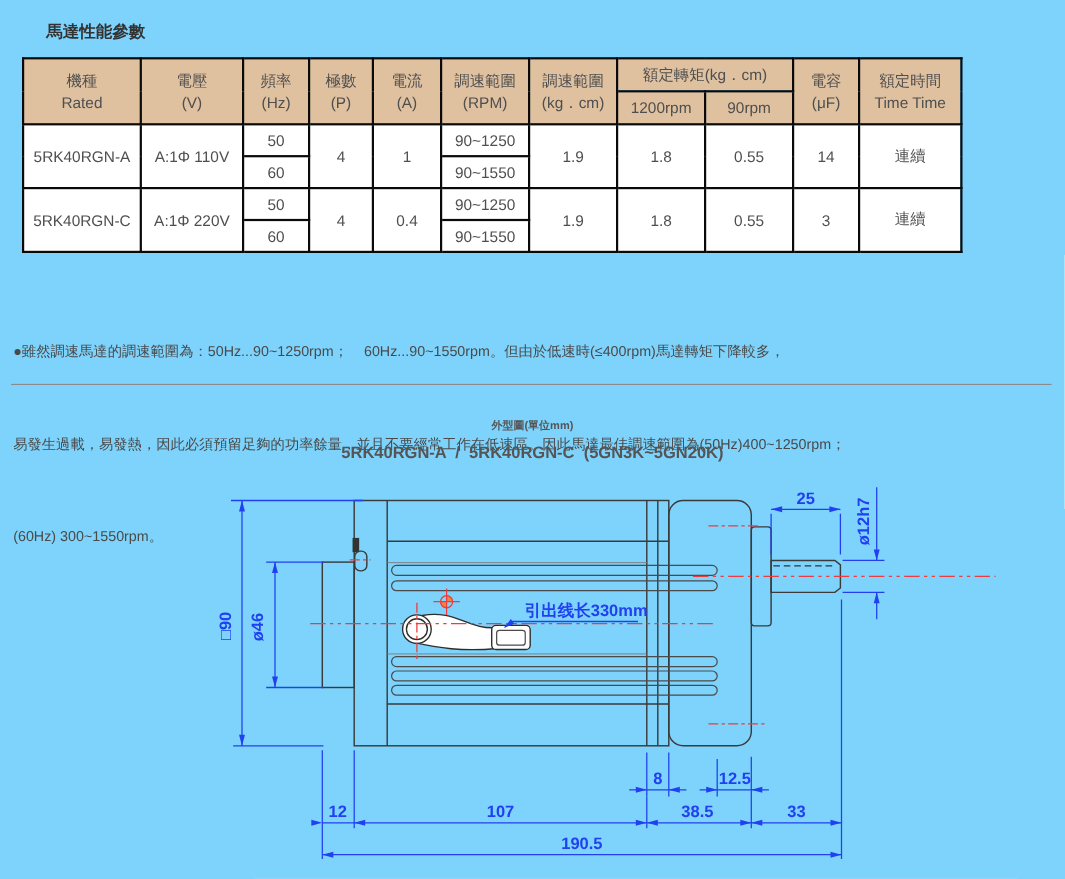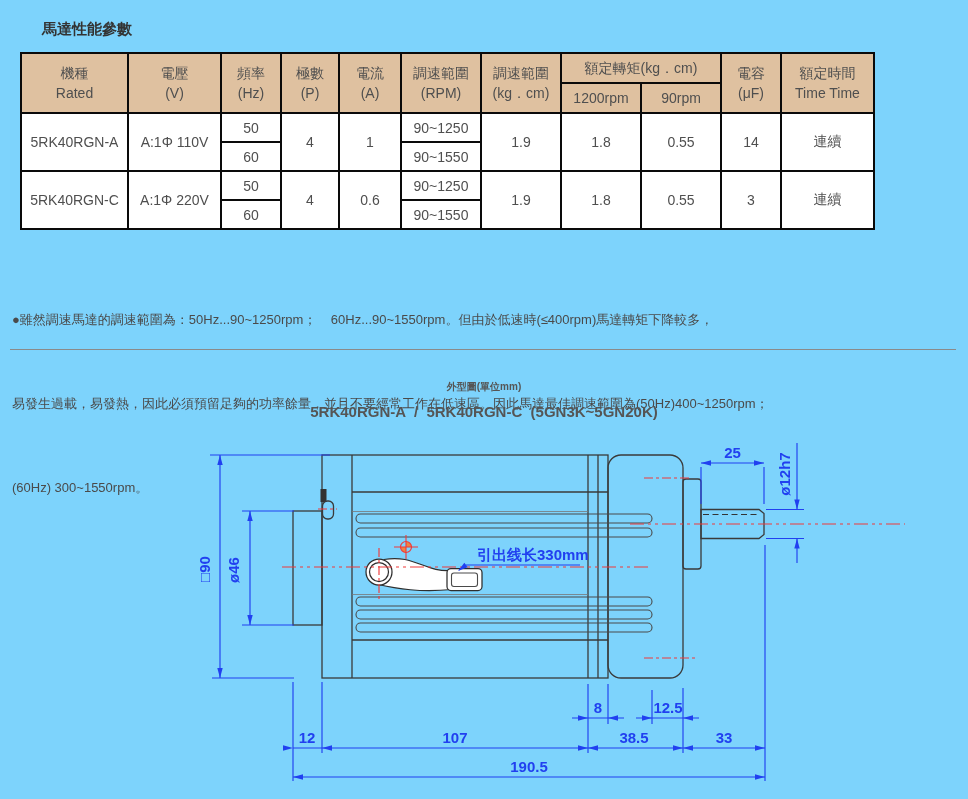--- a/index.html
+++ b/index.html
@@ -125,21 +125,21 @@
       </tr>
       <tr>
         <td>60</td>
         <td>90~1550</td>
       </tr>
       <tr>
         <td rowspan="2">5RK40RGN-C</td>
         <td rowspan="2">A:1Φ 220V</td>
         <td>50</td>
         <td rowspan="2">4</td>
-        <td rowspan="2">0.6</td>
+        <td rowspan="2">0.4</td>
         <td>90~1250</td>
         <td rowspan="2">1.9</td>
         <td rowspan="2">1.8</td>
         <td rowspan="2">0.55</td>
         <td rowspan="2">3</td>
         <td rowspan="2">連續</td>
       </tr>
       <tr>
         <td>60</td>
         <td>90~1550</td>

